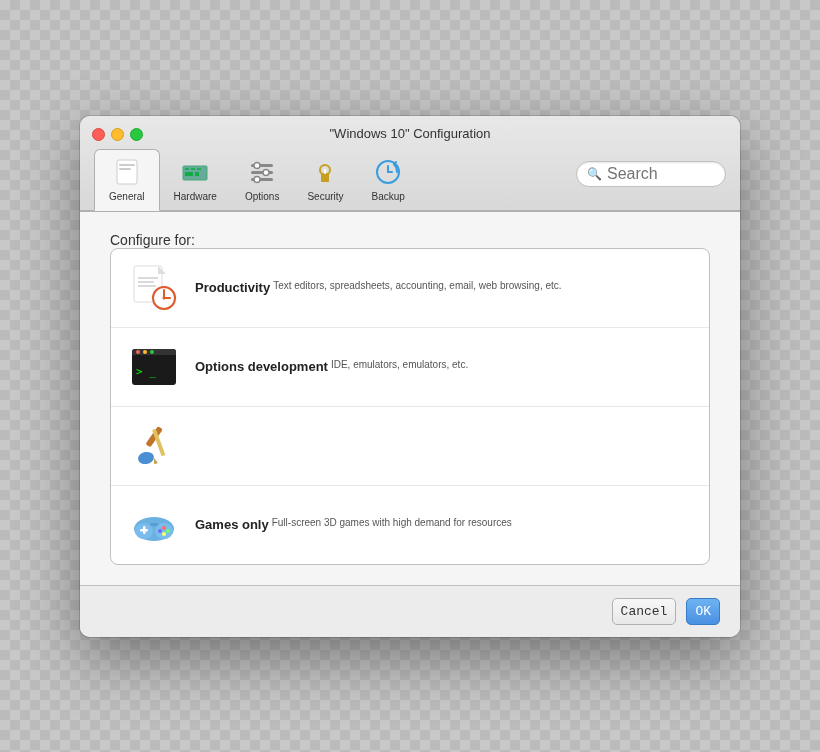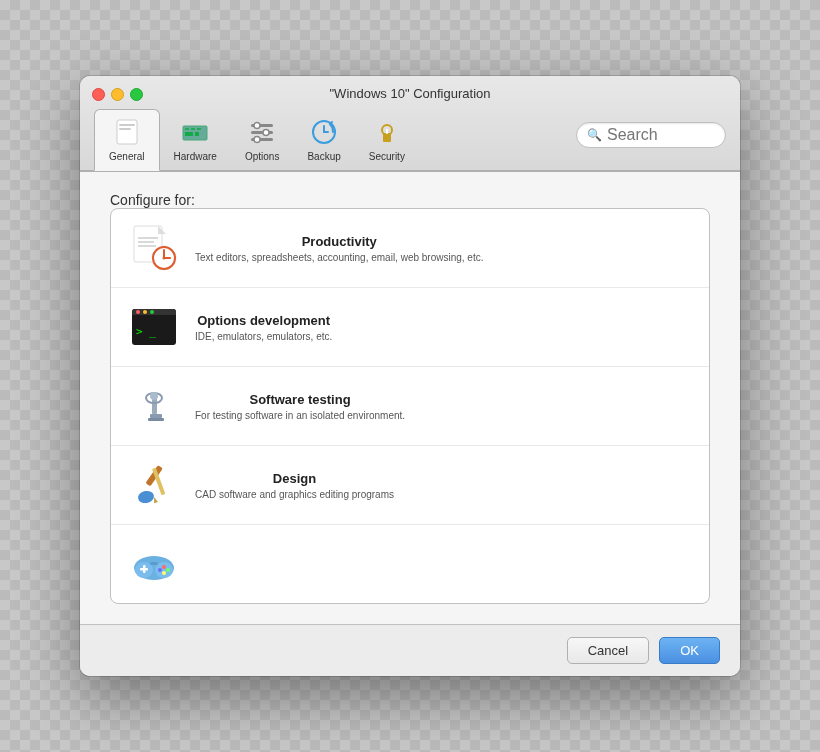--- a/index.html
+++ b/index.html
@@ -181,23 +181,22 @@
       height: 50px;
       flex-shrink: 0;
       display: flex;
       align-items: center;
       justify-content: center;
       font-size: 36px;
     }
 
     .config-text {
       display: flex;
-      flex-direction: column;
+      flex-direction: row;
       gap: 3px;
-      text-align: center;
     }
 
     .config-title {
       font-size: 13px;
       font-weight: 700;
       color: #222;
     }
 
     .config-desc {
       font-size: 10px;
@@ -208,26 +207,26 @@
     .footer {
       background: #ececec;
       border-top: 1px solid #c0c0c0;
       padding: 12px 20px;
       display: flex;
       justify-content: flex-end;
       gap: 10px;
     }
 
     .btn {
-      padding: 5px 20px;
+      padding: 5px 8px;
       border-radius: 5px;
       font-size: 13px;
       cursor: pointer;
       border: 1px solid #b0b0b0;
-      font-family: Liberation Sans, sans-serif;
+      font-family: Liberation Mono, monospace;
     }
 
     .btn-cancel {
       background: linear-gradient(to bottom, #f7f7f7, #e8e8e8);
       color: #333;
     }
 
     .btn-ok {
       background: linear-gradient(to bottom, #6db3f2, #4a90e2);
       color: white;
@@ -285,38 +284,38 @@
               <circle cx="18" cy="14.5" r="3" fill="white" stroke="#888" stroke-width="1.5"></circle>
               <circle cx="9" cy="21.5" r="3" fill="white" stroke="#888" stroke-width="1.5"></circle>
             </svg>
           </div>
           <div class="tab-label">Options</div>
         </div>
 
         <div class="toolbar-tab">
           <div class="tab-icon">
             <svg width="28" height="28" viewBox="0 0 28 28" fill="none">
+              <ellipse cx="14" cy="12" rx="5" ry="5" fill="none" stroke="#c8a020" stroke-width="2"></ellipse>
+              <rect x="10" y="15" width="8" height="9" rx="1" fill="#c8a020"></rect>
+              <rect x="13" y="11" width="2" height="5" rx="1" fill="white"></rect>
+            </svg>
+          </div>
+          <div class="tab-label">Security</div>
+        </div>
+
+        <div class="toolbar-tab">
+          <div class="tab-icon">
+            <svg width="28" height="28" viewBox="0 0 28 28" fill="none">
               <circle cx="14" cy="14" r="11" fill="none" stroke="#3a9de0" stroke-width="2"></circle>
               <path d="M14 8 L14 14 L18 14" stroke="#3a9de0" stroke-width="2" stroke-linecap="round"></path>
               <path d="M20 6 C22 8 23 11 23 14" stroke="#3a9de0" stroke-width="2" stroke-linecap="round"></path>
               <path d="M22 4 L20 6 L22 8" stroke="#3a9de0" stroke-width="2" fill="none" stroke-linecap="round" stroke-linejoin="round"></path>
             </svg>
           </div>
           <div class="tab-label">Backup</div>
-        </div>
-
-        <div class="toolbar-tab">
-          <div class="tab-icon">
-            <svg width="28" height="28" viewBox="0 0 28 28" fill="none">
-              <ellipse cx="14" cy="12" rx="5" ry="5" fill="none" stroke="#c8a020" stroke-width="2"></ellipse>
-              <rect x="10" y="15" width="8" height="9" rx="1" fill="#c8a020"></rect>
-              <rect x="13" y="11" width="2" height="5" rx="1" fill="white"></rect>
-            </svg>
-          </div>
-          <div class="tab-label">Security</div>
         </div>
 
       </div>
 
       <div class="toolbar-search">
         <div class="search-box">
           <span class="search-icon-svg">🔍</span>
           <input class="search-input" type="text" placeholder="Search" style="">
         </div>
       </div>
@@ -362,52 +361,31 @@
             <circle cx="22" cy="9" r="2" fill="#28c840"></circle>
             <text x="6" y="32" fill="#00ff00" font-size="11" font-family="monospace">&gt; _</text>
           </svg>
         </div>
         <div class="config-text">
           <div class="config-title">Options development</div>
           <div class="config-desc">IDE, emulators, emulators, etc.</div>
         </div>
       </div>
 
+
       <div class="config-item">
         <div class="config-icon">
           <svg width="48" height="48" viewBox="0 0 48 48">
 
-            <rect x="20" y="32" width="12" height="4" rx="1" fill="#8a9ab0"></rect>
-            <rect x="18" y="36" width="16" height="3" rx="1" fill="#7a8aa0"></rect>
-            <rect x="22" y="16" width="5" height="16" rx="1" fill="#9aabbb"></rect>
-            <ellipse cx="24" cy="16" rx="8" ry="5" fill="none" stroke="#8a9ab0" stroke-width="2"></ellipse>
-            <circle cx="24" cy="14" r="4" fill="#aabbcc"></circle>
-            <line x1="24" y1="32" x2="24" y2="36" stroke="#8a9ab0" stroke-width="2"></line>
-          </svg>
-        </div>
-        <div class="config-text">
-          <div class="config-title">Software testing</div>
-          <div class="config-desc">For testing software in an isolated environment.</div>
-        </div>
-      </div>
-
-      <div class="config-item">
-        <div class="config-icon">
-          <svg width="48" height="48" viewBox="0 0 48 48">
-
             <rect x="28" y="4" width="6" height="22" rx="2" transform="rotate(35, 28, 4)" fill="#c0752a"></rect>
             <ellipse cx="16" cy="36" rx="8" ry="6" fill="#4a8fd4" transform="rotate(-10, 16, 36)"></ellipse>
 
             <rect x="22" y="8" width="4" height="28" rx="1" transform="rotate(-20, 22, 8)" fill="#e0c060"></rect>
             <polygon points="24,36 22,42 26,42" transform="rotate(-20, 24, 36)" fill="#c0a040"></polygon>
           </svg>
-        </div>
-        <div class="config-text">
-          <div class="config-title">Design</div>
-          <div class="config-desc">CAD software and graphics editing programs</div>
         </div>
       </div>
 
       <div class="config-item">
         <div class="config-icon">
           <svg width="48" height="48" viewBox="0 0 48 48">
 
             <ellipse cx="24" cy="28" rx="20" ry="12" fill="#6ab0e0"></ellipse>
             <ellipse cx="14" cy="30" rx="9" ry="8" fill="#7abcec"></ellipse>
             <ellipse cx="34" cy="30" rx="9" ry="8" fill="#7abcec"></ellipse>
@@ -415,20 +393,24 @@
 
             <rect x="10" y="28" width="8" height="2.5" rx="1" fill="white"></rect>
             <rect x="13" y="25" width="2.5" height="8" rx="1" fill="white"></rect>
 
             <circle cx="34" cy="27" r="2" fill="#ff6b6b"></circle>
             <circle cx="38" cy="30" r="2" fill="#6bff6b"></circle>
             <circle cx="30" cy="30" r="2" fill="#6b6bff"></circle>
             <circle cx="34" cy="33" r="2" fill="#ffff6b"></circle>
           </svg>
         </div>
+        <div class="config-text">
+          <div class="config-title">Games only</div>
+          <div class="config-desc">Full-screen 3D games with high demand for resources</div>
+        </div>
       </div>
 
     </div>
   </div>
 
   <div class="footer">
     <button class="btn btn-cancel">Cancel</button>
     <button class="btn btn-ok">OK</button>
   </div>
 

